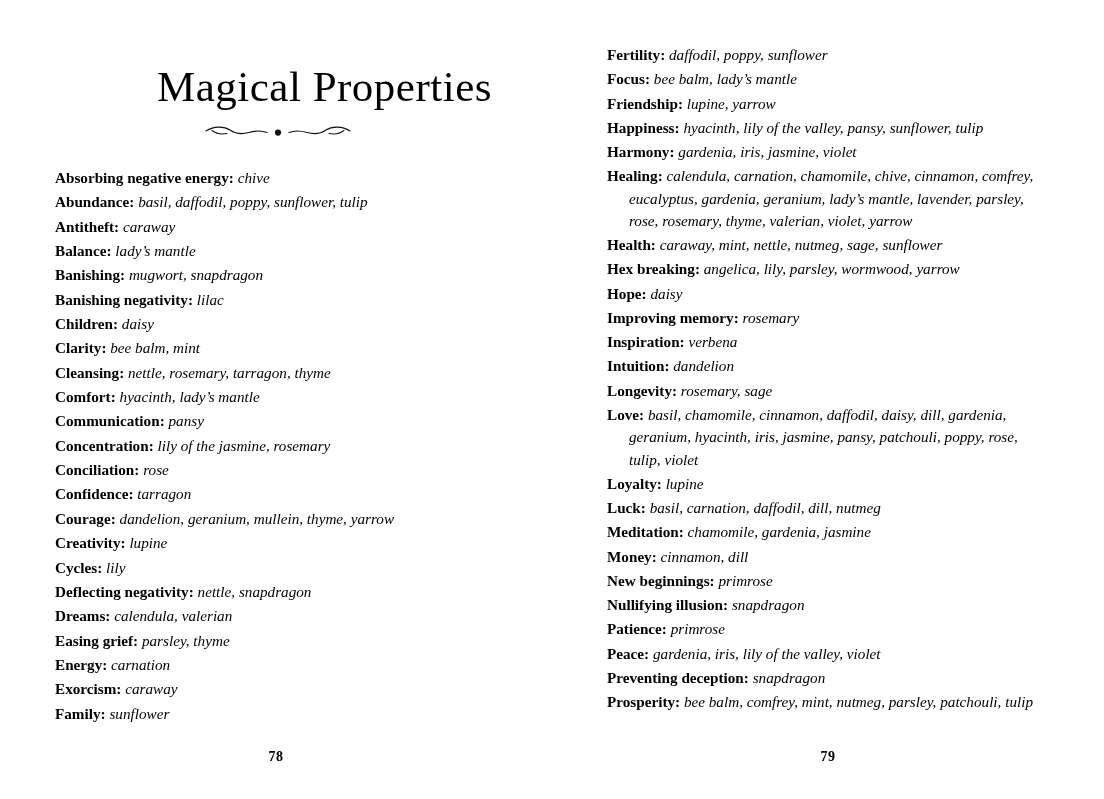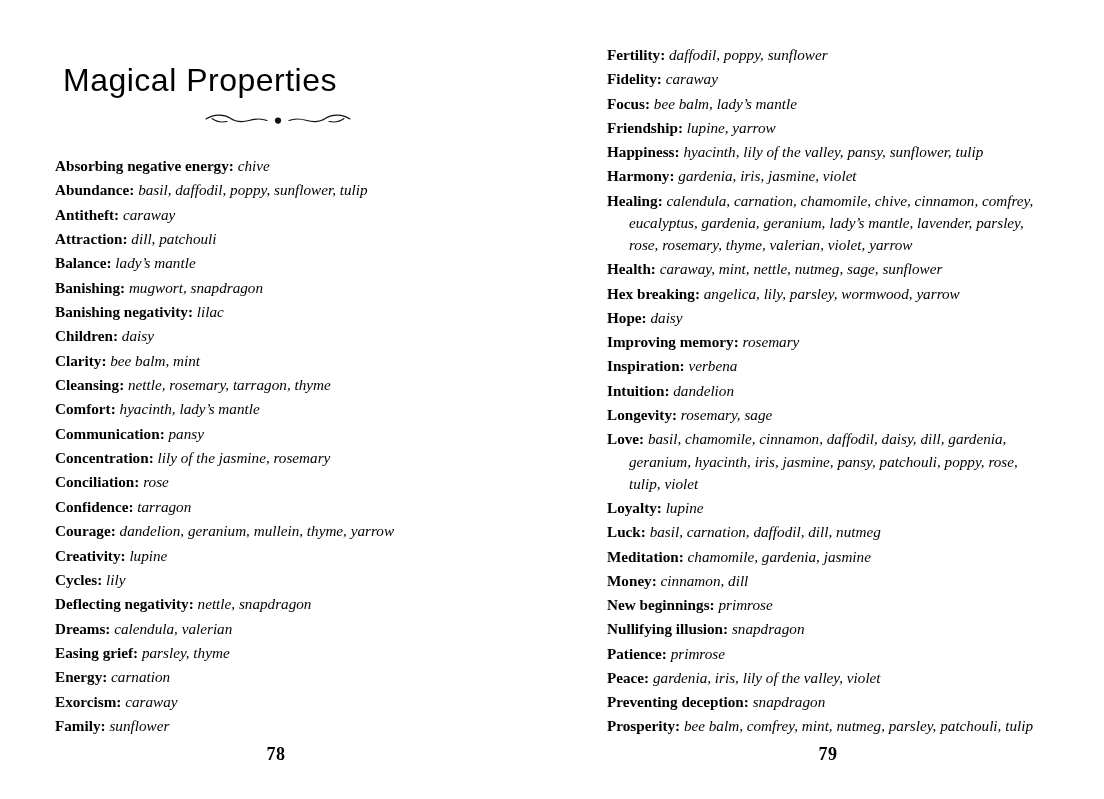--- a/index.html
+++ b/index.html
@@ -27,25 +27,25 @@
     width: 552px;
     height: 799px;
   }
   .page-left {
     padding: 44px 60px 0 55px;
   }
   .page-right {
     padding: 44px 55px 0 55px;
   }
   .title {
-    font-family: Liberation Sans, sans-serif;
-    font-size: 32px;
+    font-family: Liberation Serif, serif;
+    font-size: 43px;
     font-weight: normal;
     letter-spacing: 0.5px;
-    text-align: left;
+    text-align: right;
     margin: 18px 0 0 0;
     padding-left: 8px;
   }
   .ornament {
     text-align: center;
     margin: 12px 0 26px 0;
     height: 18px;
     padding-left: 8px;
   }
   .ornament svg { display: inline-block; vertical-align: middle; }
@@ -71,21 +71,21 @@
   }
   .page-right .entries {
     line-height: 1.465;
   }
   .folio {
     position: absolute;
     bottom: 34px;
     left: 0;
     width: 100%;
     text-align: center;
-    font-size: 18px;
+    font-size: 14px;
     font-weight: bold;
     letter-spacing: 0.5px;
   }
   .page-left .folio { padding-left: 0px; }
 </style>
 </head>
 <body>
 
 <div class="spread">
 
@@ -101,21 +101,20 @@
           <path d="M146 6.5 C 142 9.5, 136 10.5, 131 9.5"></path>
         </g>
         <circle cx="80" cy="8.6" r="3.1" fill="#111111"></circle>
       </svg>
     </div>
 
     <ul class="entries">
       <li class="entry"><span class="term">Absorbing negative energy:</span> <span class="items">chive</span></li>
       <li class="entry"><span class="term">Abundance:</span> <span class="items">basil, daffodil, poppy, sunflower, tulip</span></li>
       <li class="entry"><span class="term">Antitheft:</span> <span class="items">caraway</span></li>
-      <li class="entry"><span class="term">Attraction:</span> <span class="items">dill, patchouli</span></li>
       <li class="entry"><span class="term">Balance:</span> <span class="items">lady’s mantle</span></li>
       <li class="entry"><span class="term">Banishing:</span> <span class="items">mugwort, snapdragon</span></li>
       <li class="entry"><span class="term">Banishing negativity:</span> <span class="items">lilac</span></li>
       <li class="entry"><span class="term">Children:</span> <span class="items">daisy</span></li>
       <li class="entry"><span class="term">Clarity:</span> <span class="items">bee balm, mint</span></li>
       <li class="entry"><span class="term">Cleansing:</span> <span class="items">nettle, rosemary, tarragon, thyme</span></li>
       <li class="entry"><span class="term">Comfort:</span> <span class="items">hyacinth, lady’s mantle</span></li>
       <li class="entry"><span class="term">Communication:</span> <span class="items">pansy</span></li>
       <li class="entry"><span class="term">Concentration:</span> <span class="items">lily of the jasmine, rosemary</span></li>
       <li class="entry"><span class="term">Conciliation:</span> <span class="items">rose</span></li>
@@ -130,21 +129,20 @@
       <li class="entry"><span class="term">Exorcism:</span> <span class="items">caraway</span></li>
       <li class="entry"><span class="term">Family:</span> <span class="items">sunflower</span></li>
     </ul>
 
     <div class="folio">78</div>
   </div>
 
   <div class="page page-right">
     <ul class="entries">
       <li class="entry"><span class="term">Fertility:</span> <span class="items">daffodil, poppy, sunflower</span></li>
-      <li class="entry"><span class="term">Fidelity:</span> <span class="items">caraway</span></li>
       <li class="entry"><span class="term">Focus:</span> <span class="items">bee balm, lady’s mantle</span></li>
       <li class="entry"><span class="term">Friendship:</span> <span class="items">lupine, yarrow</span></li>
       <li class="entry"><span class="term">Happiness:</span> <span class="items">hyacinth, lily of the valley, pansy, sunflower, tulip</span></li>
       <li class="entry"><span class="term">Harmony:</span> <span class="items">gardenia, iris, jasmine, violet</span></li>
       <li class="entry"><span class="term">Healing:</span> <span class="items">calendula, carnation, chamomile, chive, cinnamon, comfrey, eucalyptus, gardenia, geranium, lady’s mantle, lavender, parsley, rose, rosemary, thyme, valerian, violet, yarrow</span></li>
       <li class="entry"><span class="term">Health:</span> <span class="items">caraway, mint, nettle, nutmeg, sage, sunflower</span></li>
       <li class="entry"><span class="term">Hex breaking:</span> <span class="items">angelica, lily, parsley, wormwood, yarrow</span></li>
       <li class="entry"><span class="term">Hope:</span> <span class="items">daisy</span></li>
       <li class="entry"><span class="term">Improving memory:</span> <span class="items">rosemary</span></li>
       <li class="entry"><span class="term">Inspiration:</span> <span class="items">verbena</span></li>

